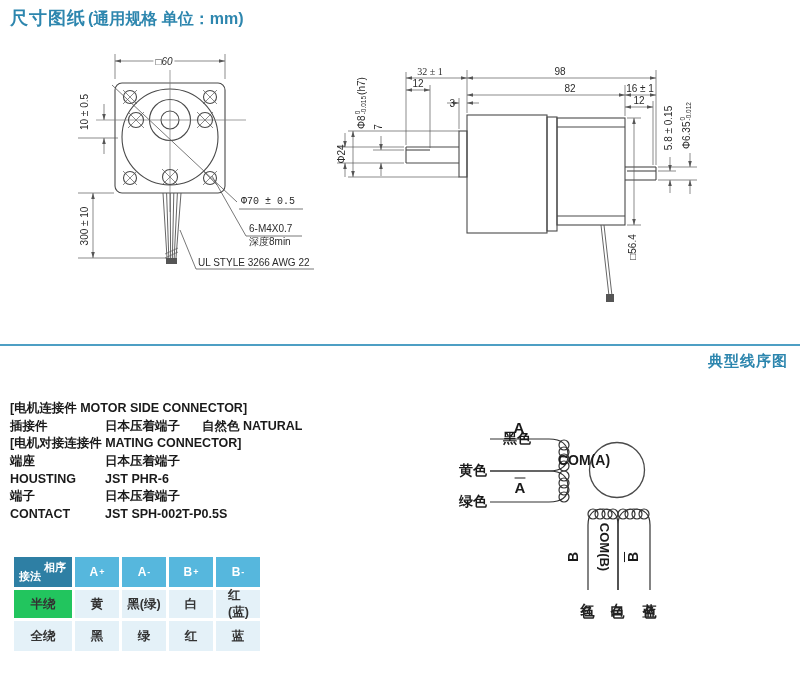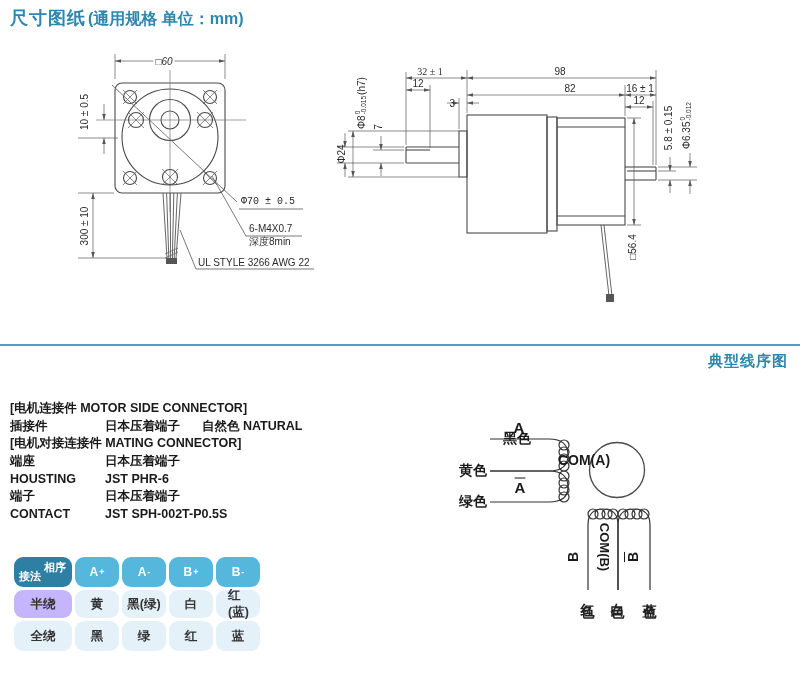--- a/index.html
+++ b/index.html
@@ -38,21 +38,21 @@
             font-size:14px;font-weight:600;letter-spacing:2px;}
   .ovl{text-decoration:overline;}
   
   .info{position:absolute;left:10px;top:400px;font-size:12.5px;font-weight:600;color:#1a1a1a;}
   .info-row{display:flex;height:17.5px;align-items:center;white-space:nowrap;}
   .c1{width:95px;flex:none;}
   .c2{width:97px;flex:none;}
   
   .ptable{position:absolute;left:14px;top:557px;display:grid;
           grid-template-columns:58px 44px 44px 44px 44px;grid-template-rows:30px 28px 30px;gap:3px;}
-  .cell{display:flex;align-items:center;justify-content:center;font-size:12.5px;font-weight:600;color:#333;border-radius:9px;}
+  .cell{display:flex;align-items:center;justify-content:center;font-size:12.5px;font-weight:600;color:#333;}
   .hcell{color:#fff;font-size:12px;font-weight:bold;}
   .hcell sup{font-size:9px;margin-left:1px;}
   .corner{position:relative;color:#fff;font-size:11px;}
   .corner .tr{position:absolute;top:3px;right:6px;}
   .corner .bl{position:absolute;bottom:3px;left:5px;}
 </style>
 </head>
 <body>
 
 <div class="page">
@@ -322,21 +322,21 @@
     </div>
     <div class="cell hcell" style="background: rgb(86, 183, 221);">
       <span>B</span>
         <sup>+</sup>
     </div>
     <div class="cell hcell" style="background: rgb(86, 183, 221);">
       <span>B</span>
         <sup>-</sup>
     </div>
 
-    <div class="cell" style="background: #c4b5fd;">半绕</div>
+    <div class="cell" style="background: #22c55e;">半绕</div>
     <div class="cell" style="background: rgb(228, 241, 248);">黄</div>
     <div class="cell" style="background: rgb(228, 241, 248);">黑(绿)</div>
     <div class="cell" style="background: rgb(228, 241, 248);">白</div>
     <div class="cell" style="background: rgb(228, 241, 248); padding-left: 12px;">红(蓝)</div>
 
     <div class="cell" style="background: rgb(228, 241, 248);">全绕</div>
     <div class="cell" style="background: rgb(228, 241, 248);">黑</div>
     <div class="cell" style="background: rgb(228, 241, 248);">绿</div>
     <div class="cell" style="background: rgb(228, 241, 248);">红</div>
     <div class="cell" style="background: rgb(228, 241, 248);">蓝</div>

